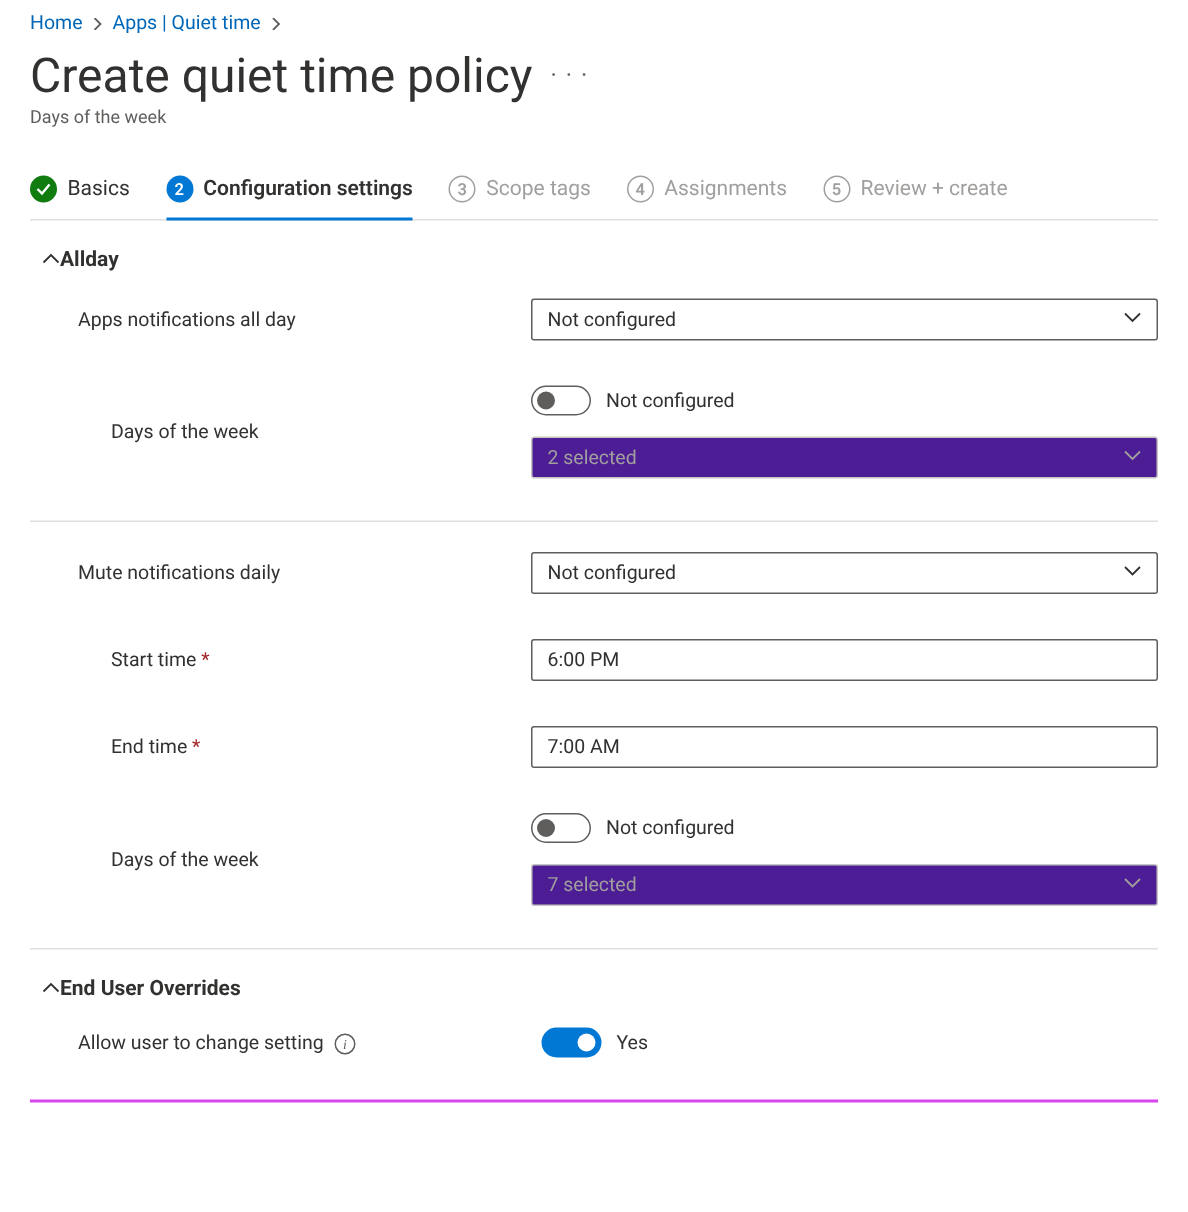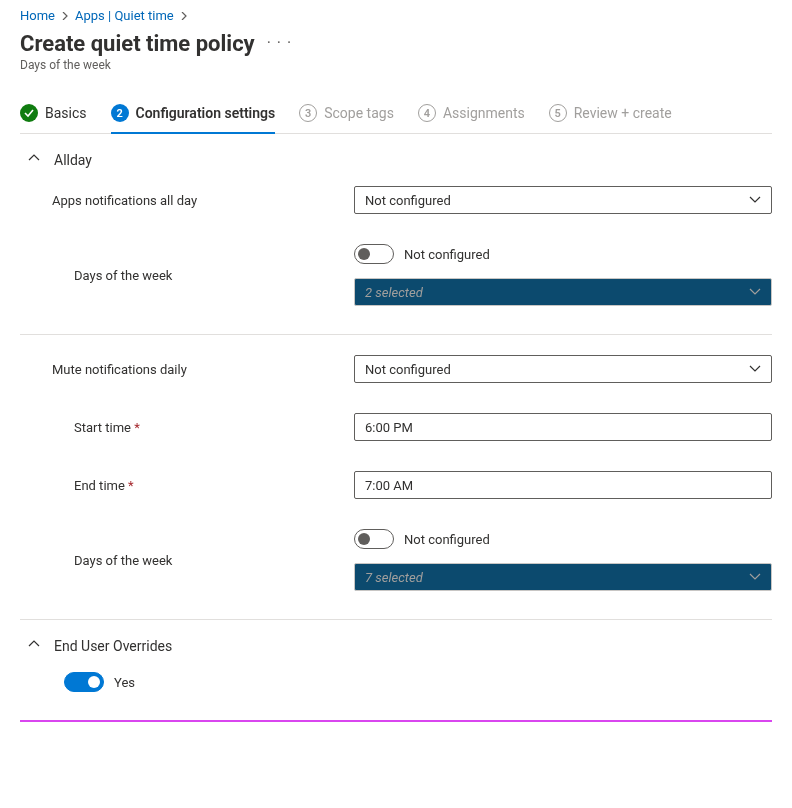--- a/index.html
+++ b/index.html
@@ -20,22 +20,22 @@
     display: flex;
     align-items: flex-end;
     gap: 6px;
     margin-bottom: 6px;
   }
   .breadcrumb .sep { color: #605e5c; font-size: 11px; }
 
   
   .title-row { display: flex; align-items: center; gap: 12px; }
   h1 {
-    font-size: 22px;
-    font-weight: 700;
+    font-size: 32px;
+    font-weight: 400;
     margin: 2px 0 0 0;
   }
   .more-dots { color: #605e5c; font-size: 16px; letter-spacing: 1px; cursor: pointer; }
   .subtitle { color: #605e5c; font-size: 12px; margin-top: 2px; margin-bottom: 26px; }
 
   
   .tabs {
     display: flex;
     gap: 24px;
     border-bottom: 1px solid #e1dfdd;
@@ -62,22 +62,22 @@
   }
   .tab .badge-check { background: #107c10; color: #fff; }
   .tab .badge-num-active { background: #0078d4; color: #fff; }
   .tab .badge-num-inactive { border: 1px solid #a19f9d; color: #a19f9d; background: #fff; width: 18px; height: 18px; }
   .check-svg { width: 10px; height: 10px; }
 
   
   .section { border-bottom: 1px solid #e1dfdd; padding: 14px 0 22px 0; }
   .section:last-of-type { border-bottom: 2px solid #d946ef; }
   .section-header {
-    display: flex; align-items: flex-start; gap: 14px;
-    font-size: 14px; font-weight: 400; color: #323130;
+    display: flex; align-items: center; gap: 0;
+    font-size: 14px; font-weight: 700; color: #323130;
     cursor: pointer;
     padding: 4px 0 12px 8px;
   }
   .chev { width: 12px; height: 12px; }
 
   .row {
     display: flex; align-items: center; gap: 12px;
     padding: 6px 0 6px 32px;
   }
   .row-label { width: 285px; font-size: 13px; color: #323130; }
@@ -101,25 +101,24 @@
     height: 28px;
     padding: 0 10px;
     font-size: 13px;
     background: #fff;
     display: flex;
     align-items: center;
     justify-content: space-between;
     cursor: pointer;
   }
   .select.disabled {
-    background: #0c4a6e;
+    background: #4c1d95;
     color: #a19f9d;
     border-color: #c8c6c4;
     cursor: default;
-    font-style: italic;
   }
   .input { cursor: text; }
 
   .toggle {
     width: 40px; height: 20px; border-radius: 10px;
     border: 1px solid #605e5c;
     position: relative;
     background: #fff;
     cursor: pointer;
     flex-shrink: 0;
@@ -289,20 +288,24 @@
 
 <div class="section">
   <div class="section-header">
     <svg class="chev" viewBox="0 0 12 12">
         <path d="M1 8 L6 3 L11 8" stroke="#323130" stroke-width="1.2" fill="none"></path>
       </svg>
     <span>End User Overrides</span>
   </div>
 
   <div class="row">
+    <div class="row-label">
+      <span>Allow user to change setting</span>
+      <span class="info-icon">i</span>
+    </div>
     <div class="ctrl-col">
       <div class="flex-inline">
         <div class="toggle on">
             <div class="knob"></div>
           </div>
         <span class="toggle-label">Yes</span>
       </div>
     </div>
   </div>
 </div>

